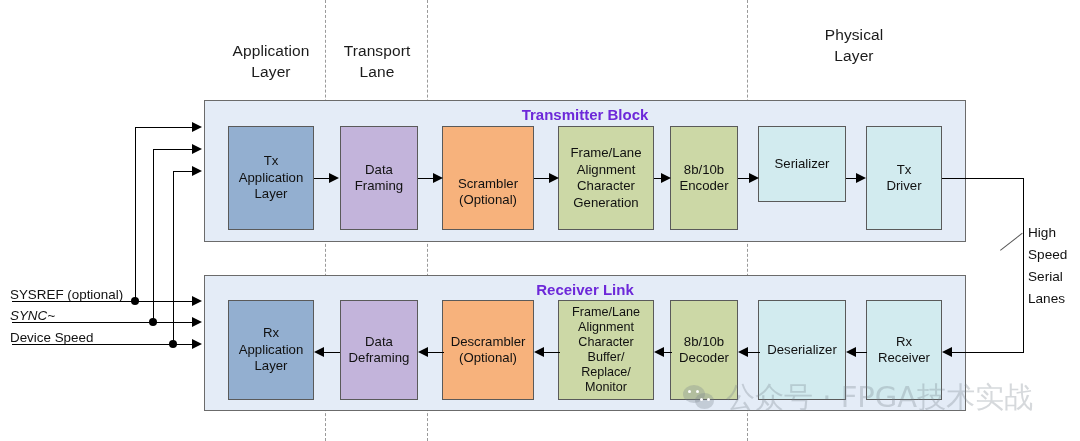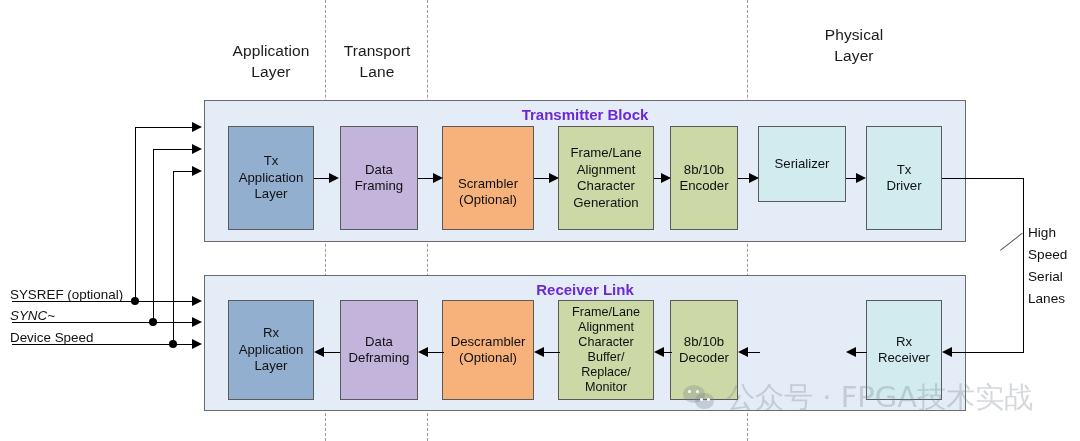--- a/index.html
+++ b/index.html
@@ -179,20 +179,23 @@
 Buffer/
 Replace/
 Monitor</span>
     </div>
 
   <div class="sbox" style="left:670px;top:300px;width:68px;height:100px;background:#CCD8A6;">
     <span style="white-space: pre-line;">8b/10b
 Decoder</span>
     </div>
 
+  <div class="sbox" style="left:758px;top:300px;width:88px;height:100px;background:#D2EBEF;">
+    <span style="white-space: pre-line;">Deserializer</span>
+    </div>
 
   <div class="sbox" style="left:866px;top:300px;width:76px;height:100px;background:#D2EBEF;">
     <span style="white-space: pre-line;">Rx
 Receiver</span>
     </div>
 
   <div class="hline" style="left:324px;top:352px;width:16px;"></div>
   <div class="arrow-l" style="left:314px;top:346.5px;"></div>
   <div class="hline" style="left:428px;top:352px;width:16px;"></div>
   <div class="arrow-l" style="left:418px;top:346.5px;"></div>

